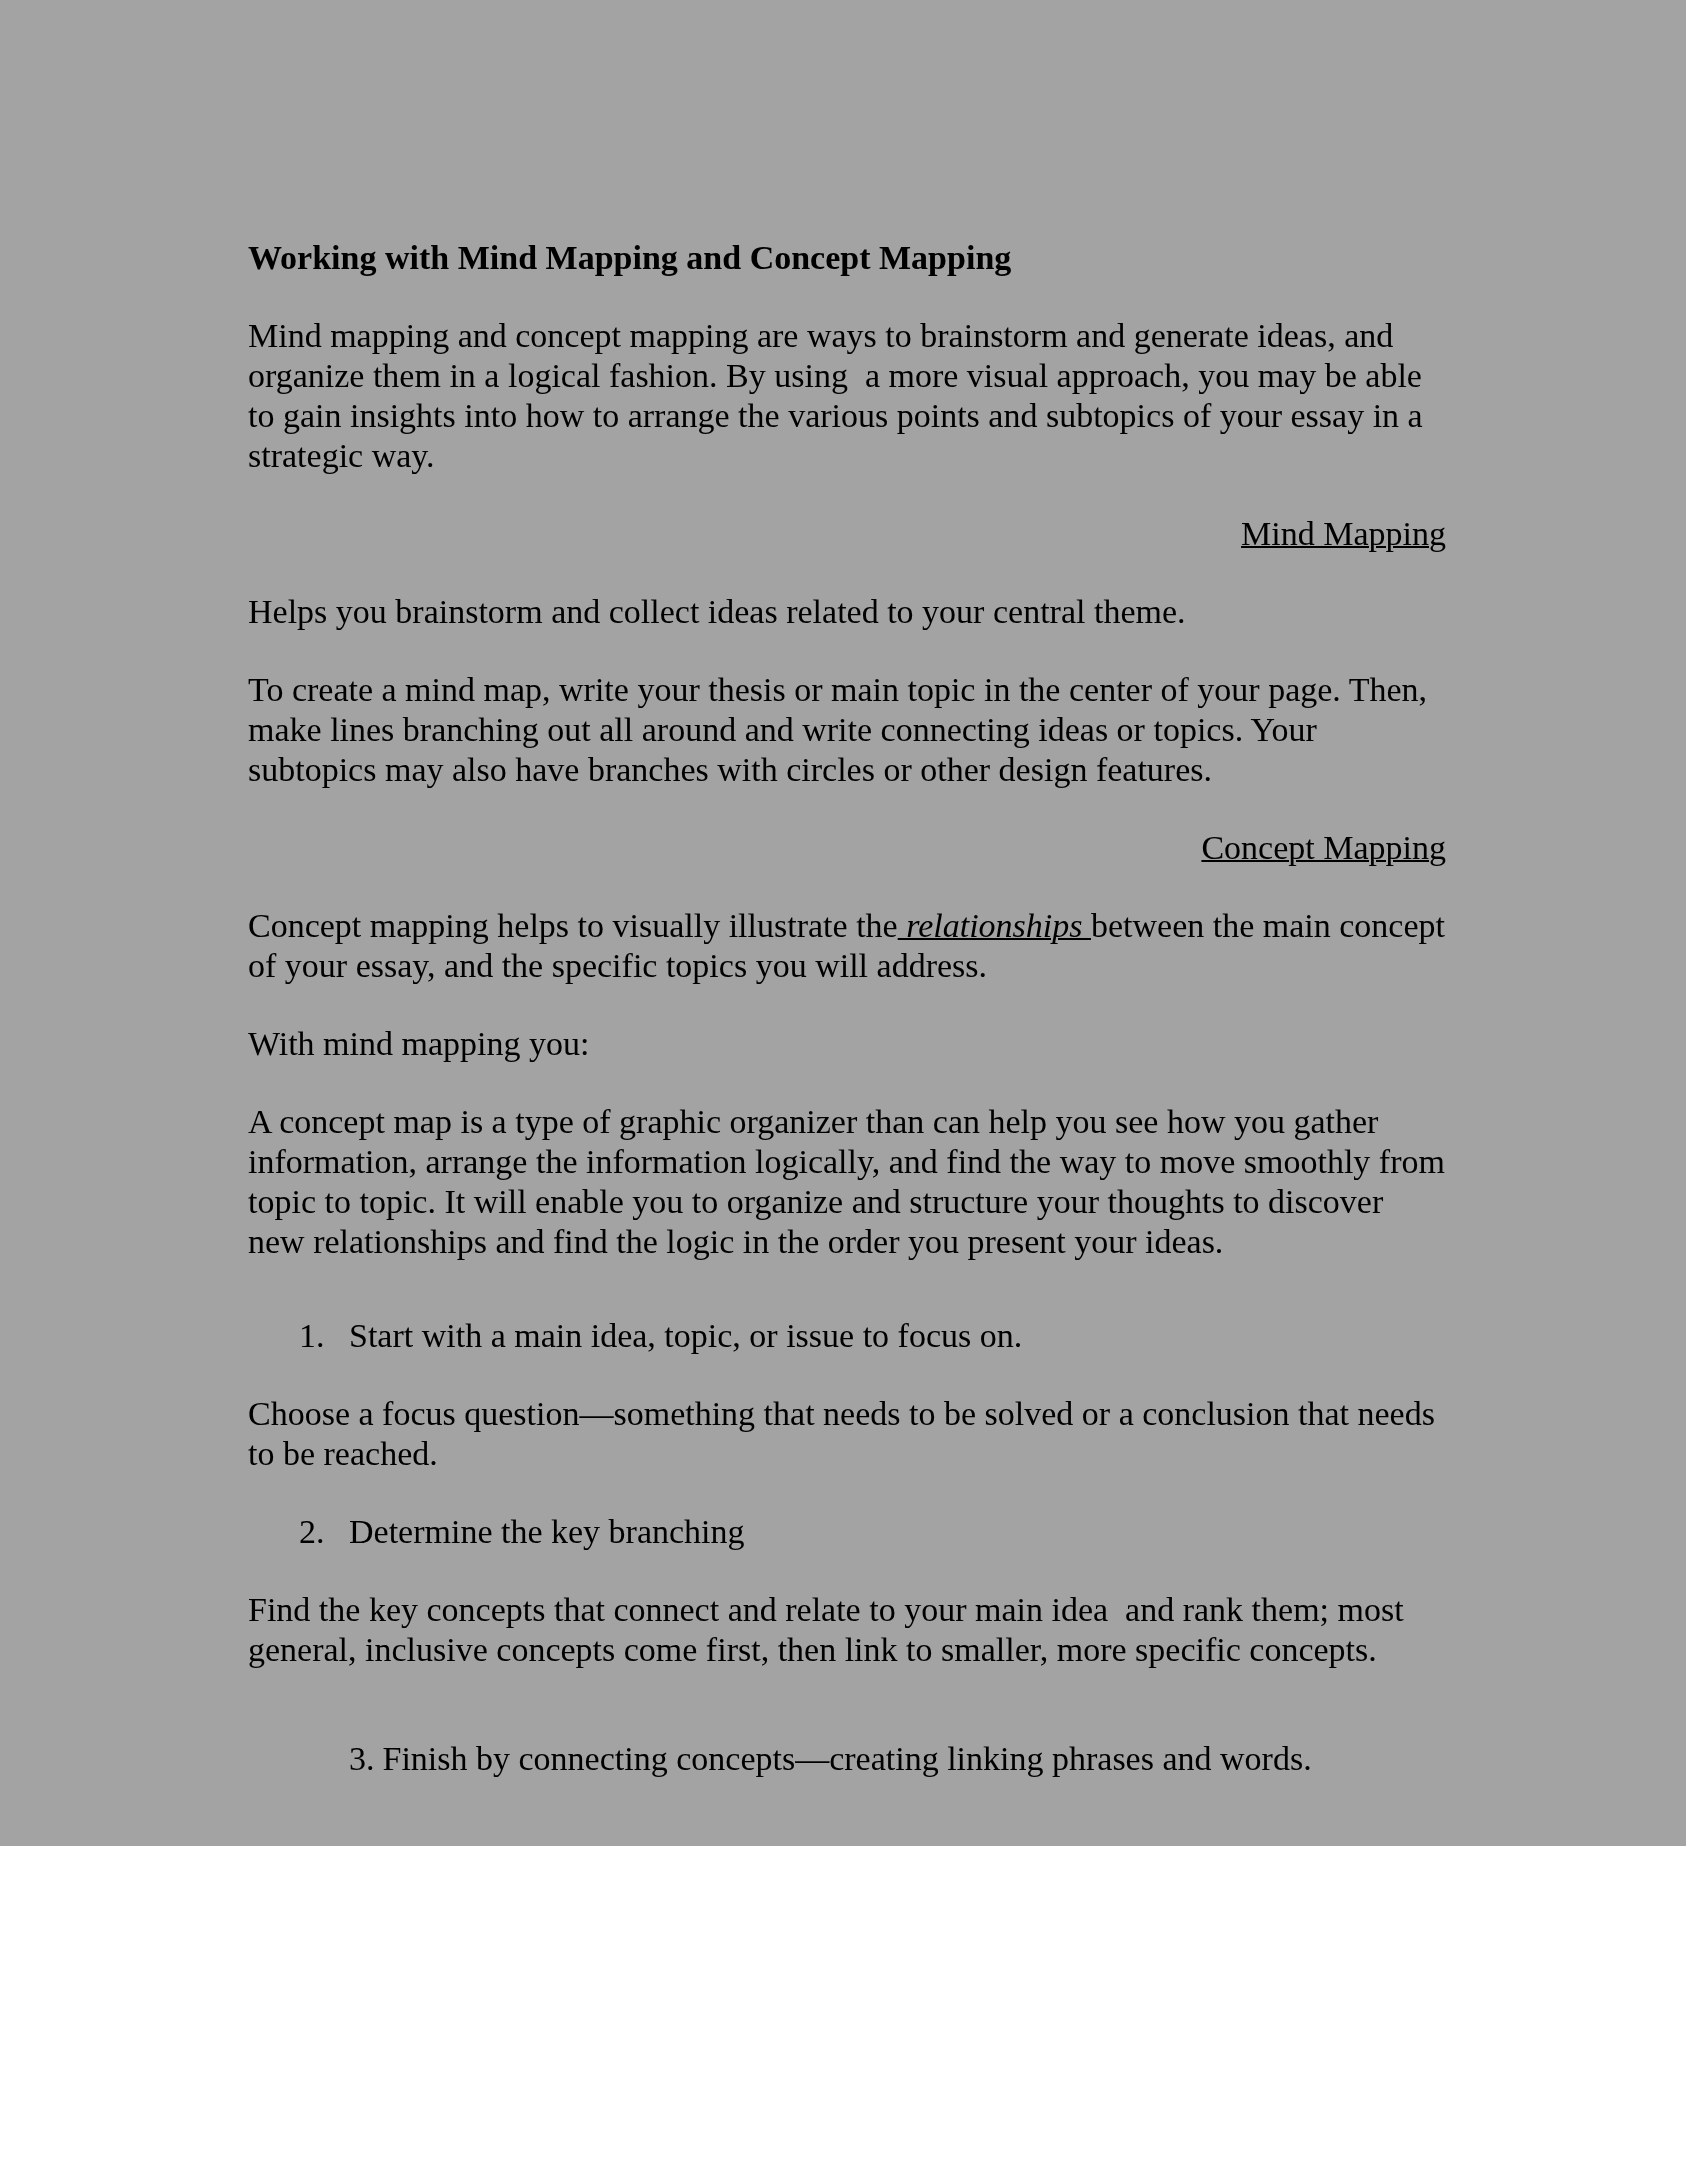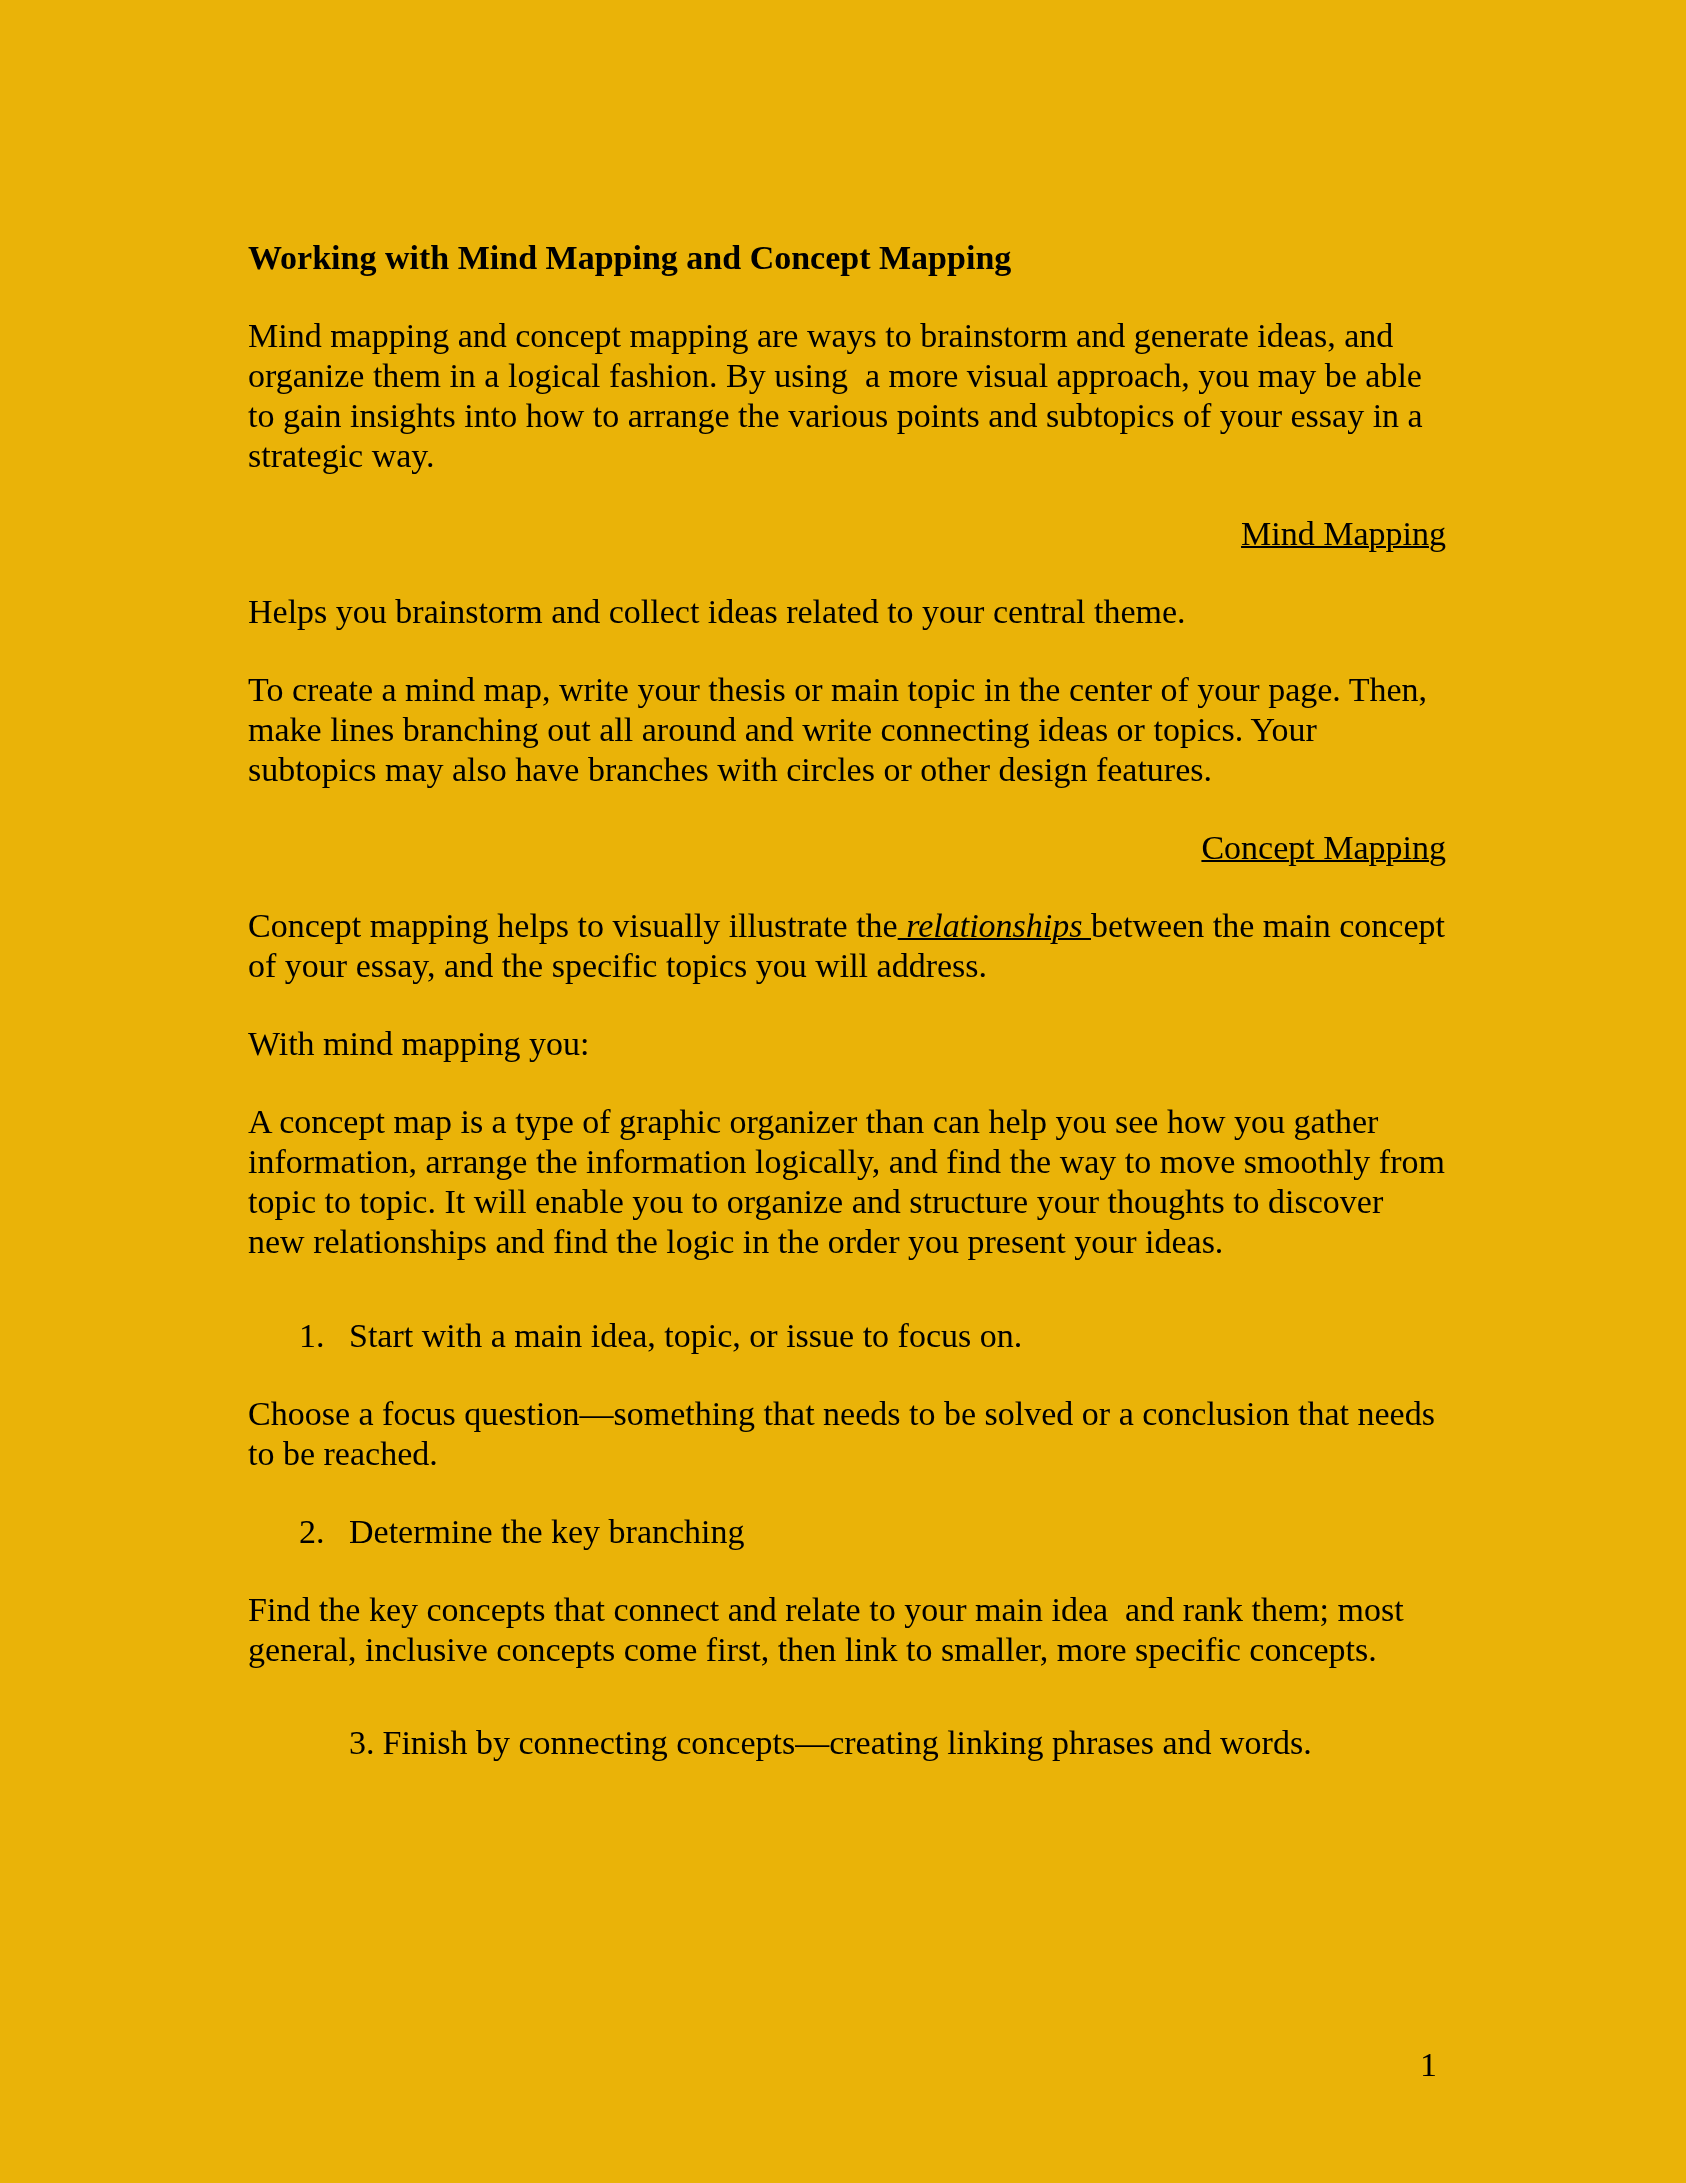--- a/index.html
+++ b/index.html
@@ -13,22 +13,22 @@
     position: relative;
     color: #000000;
     font-family: "Liberation Serif", serif;
     font-size: 34px;
     line-height: 40px;
   }
   .page {
     position: absolute;
     top: 0; left: 0;
     width: 1687px;
-    height: 2183px;
-    background: #eab308;
+    height: 1846px;
+    background: #a3a3a3;
     overflow: hidden;
   }
   .content {
     box-sizing: border-box;
     padding: 238px 241px 0 248px;
   }
   .block {
     margin: 0 0 38px 0;
     white-space: pre-wrap;
   }
@@ -52,21 +52,21 @@
   }
   .list-item {
     margin-left: 51px;
   }
   .list-item .list-num {
     display: inline-block;
     width: 50px;
   }
   .step-1 { margin-top: 54px; }
   .step-3 {
-    margin-top: 53px;
+    margin-top: 69px;
     margin-left: 101px;
   }
   .step-3 .list-num {
     display: inline;
     width: auto;
     margin-right: 8px;
   }
   .page-number {
     position: absolute;
     top: 2045px;

